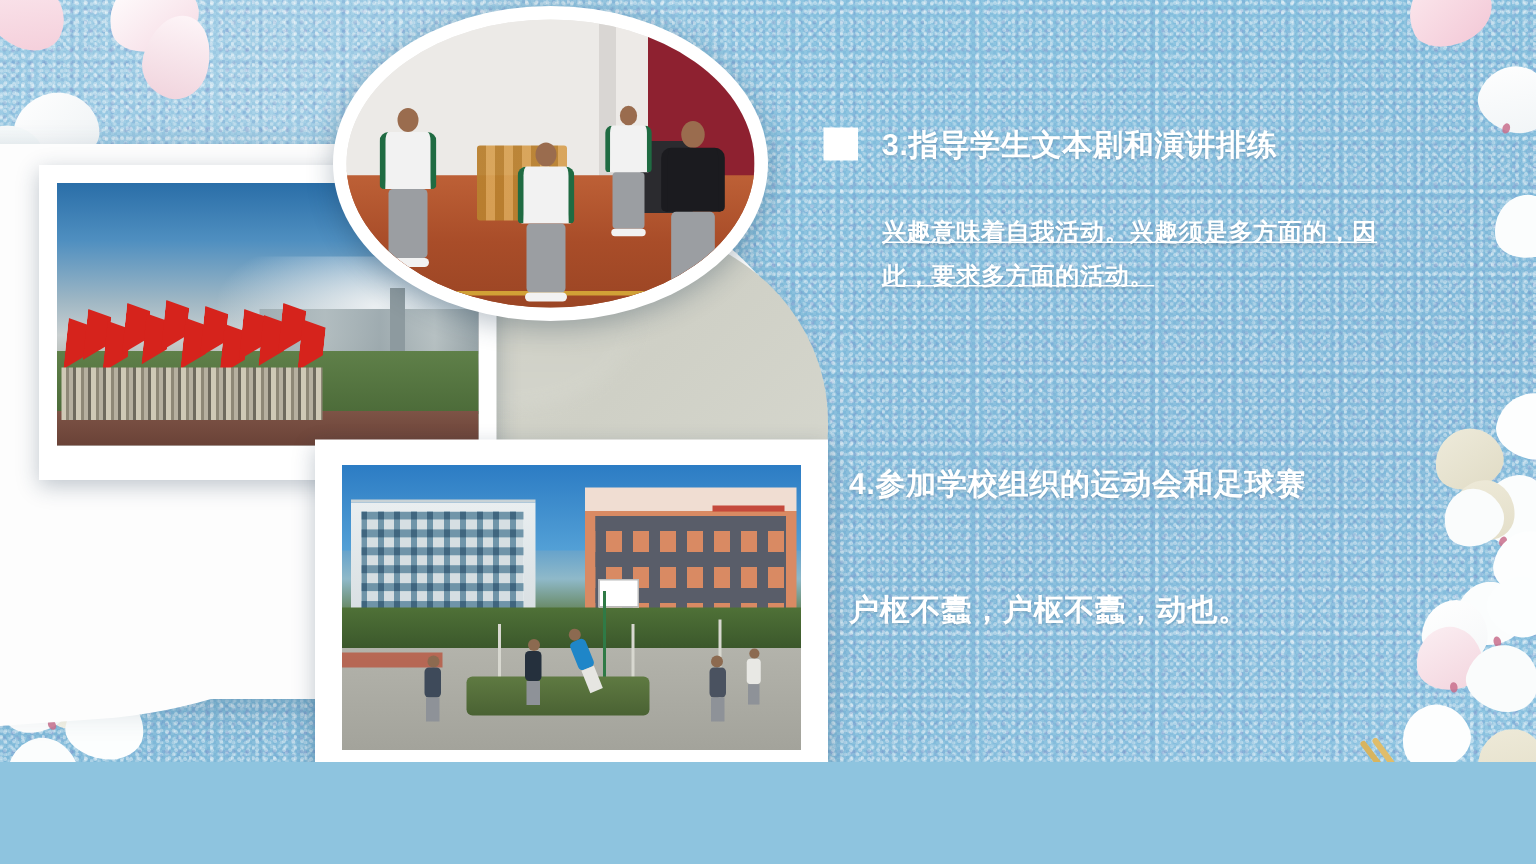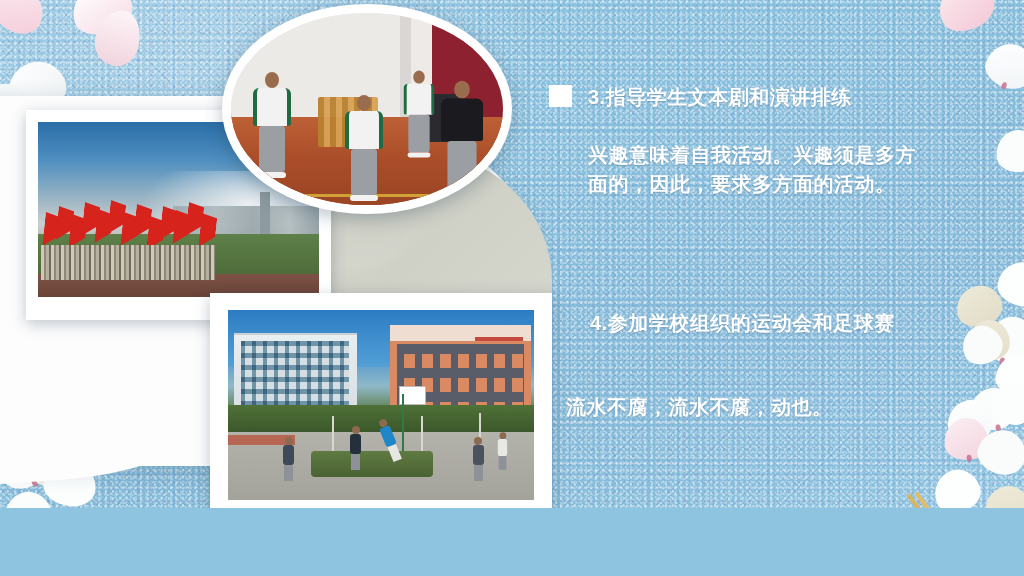--- a/index.html
+++ b/index.html
@@ -161,22 +161,22 @@
     background:rgba(200,110,140,.85);border-radius:50%;}
 
   
   #tassel{position:absolute;left:905px;top:492px;width:70px;height:78px;}
 
   
   .txt{position:absolute;color:#ffffff;font-weight:bold;letter-spacing:.5px;
        text-shadow:0 1px 2px rgba(40,80,110,.35);}
   #bullet-square{position:absolute;left:549px;top:85px;width:23px;height:22px;background:#ffffff;}
   #heading3{left:588px;top:84px;width:360px;font-size:20px;line-height:26px;}
-  #body3{left:588px;top:141px;width:330px;font-size:20px;line-height:29px;}
-  #heading4{left:566px;top:309px;width:380px;font-size:20px;line-height:29px;margin-left:24px;}
+  #body3{left:588px;top:141px;width:330px;font-size:16px;line-height:29px;text-decoration:underline;}
+  #heading4{left:566px;top:309px;width:380px;font-size:20px;line-height:29px;}
   #body4{left:566px;top:393px;width:380px;font-size:20px;line-height:29px;}
 </style>
 </head>
 <body>
 
 <div id="slide">
 
   <div class="noise"></div>
   <div class="noise2"></div>
 
@@ -356,15 +356,15 @@
     <path d="M30 38 L22 70 L32 60 L34 74 L40 56 Z" fill="#e03020"></path>
     <path d="M40 40 L36 68 L46 58 L48 70 L52 52 Z" fill="#d42a18"></path>
     <path d="M25 66 L31 76" stroke="#d8b45e" stroke-width="3" stroke-linecap="round"></path>
     <path d="M42 62 L47 72" stroke="#d8b45e" stroke-width="3" stroke-linecap="round"></path>
   </svg>
 
   <div id="bullet-square"></div>
   <div class="txt" id="heading3">3.指导学生文本剧和演讲排练</div>
   <div class="txt" id="body3">兴趣意味着自我活动。兴趣须是多方面的，因此，要求多方面的活动。</div>
   <div class="txt" id="heading4">4.参加学校组织的运动会和足球赛</div>
-  <div class="txt" id="body4">流水不腐，流水不腐，动也。</div>
+  <div class="txt" id="body4">户枢不蠹，户枢不蠹，动也。</div>
 
 </div>
 
 </body></html>

